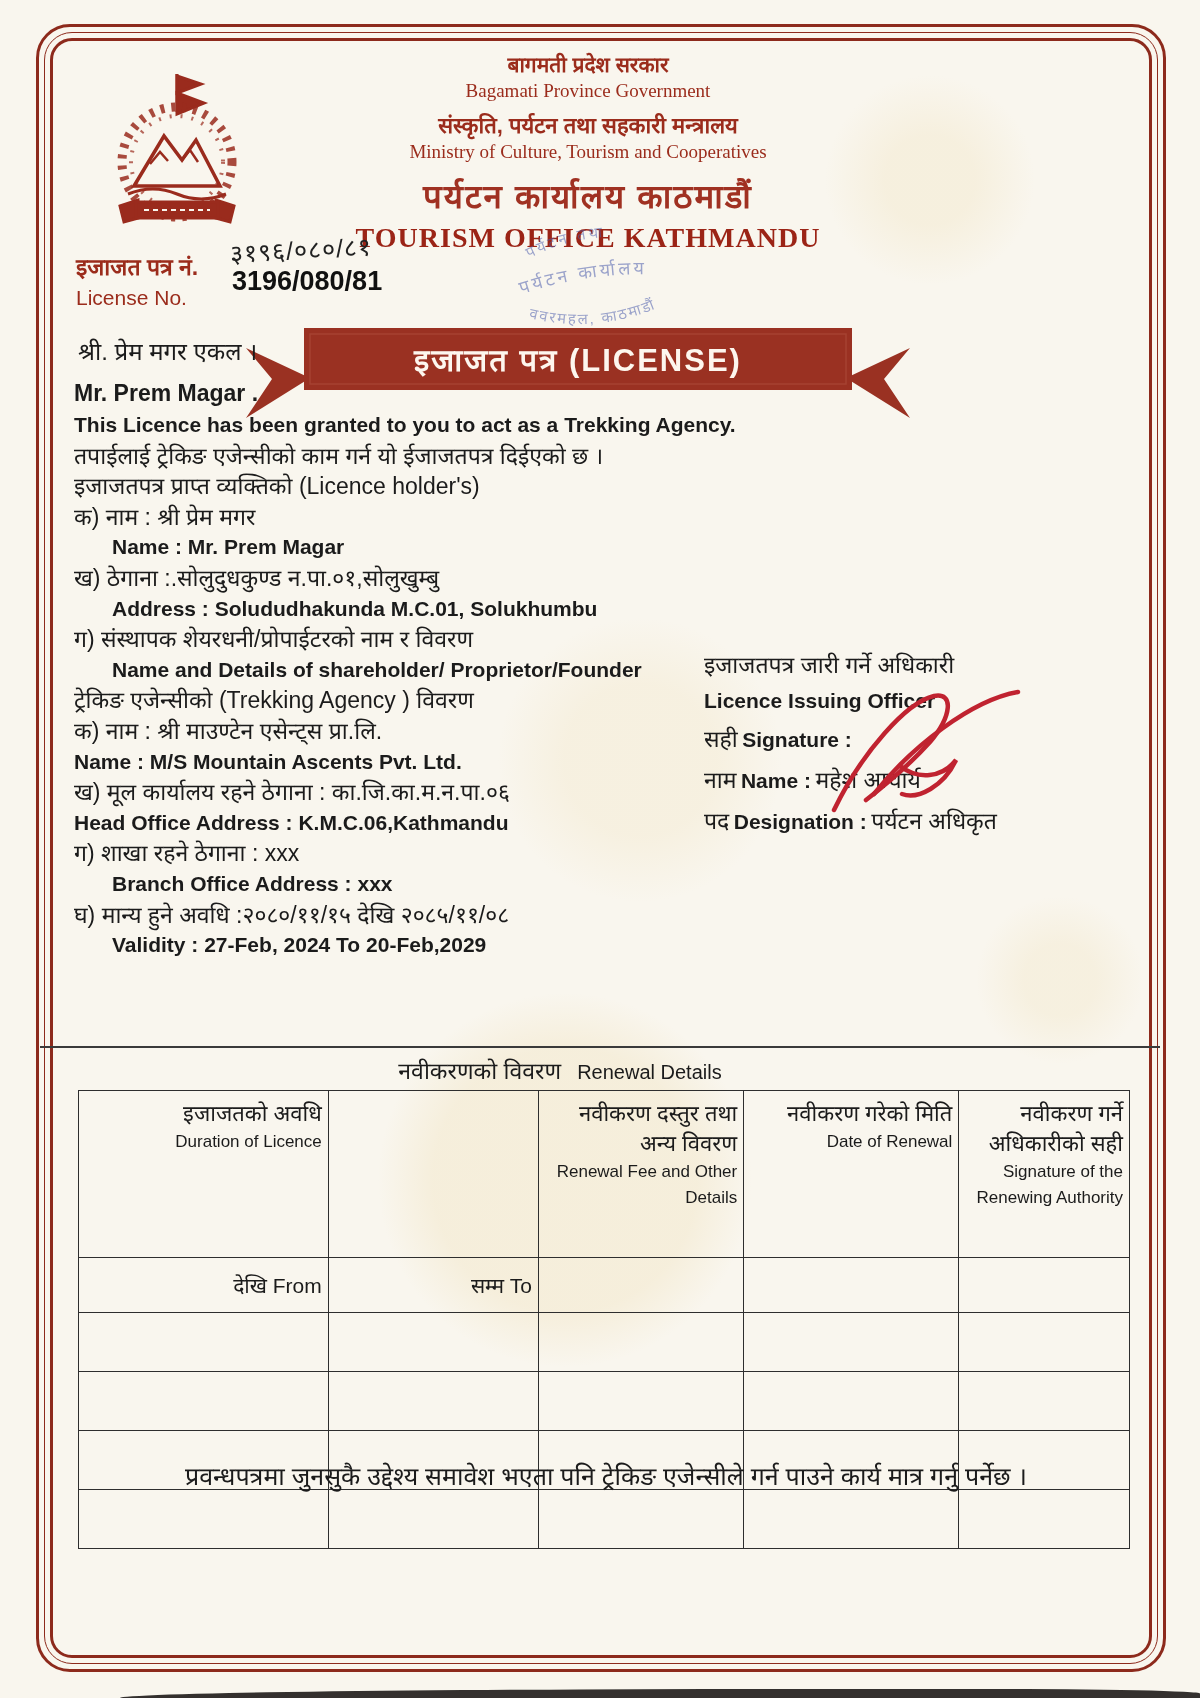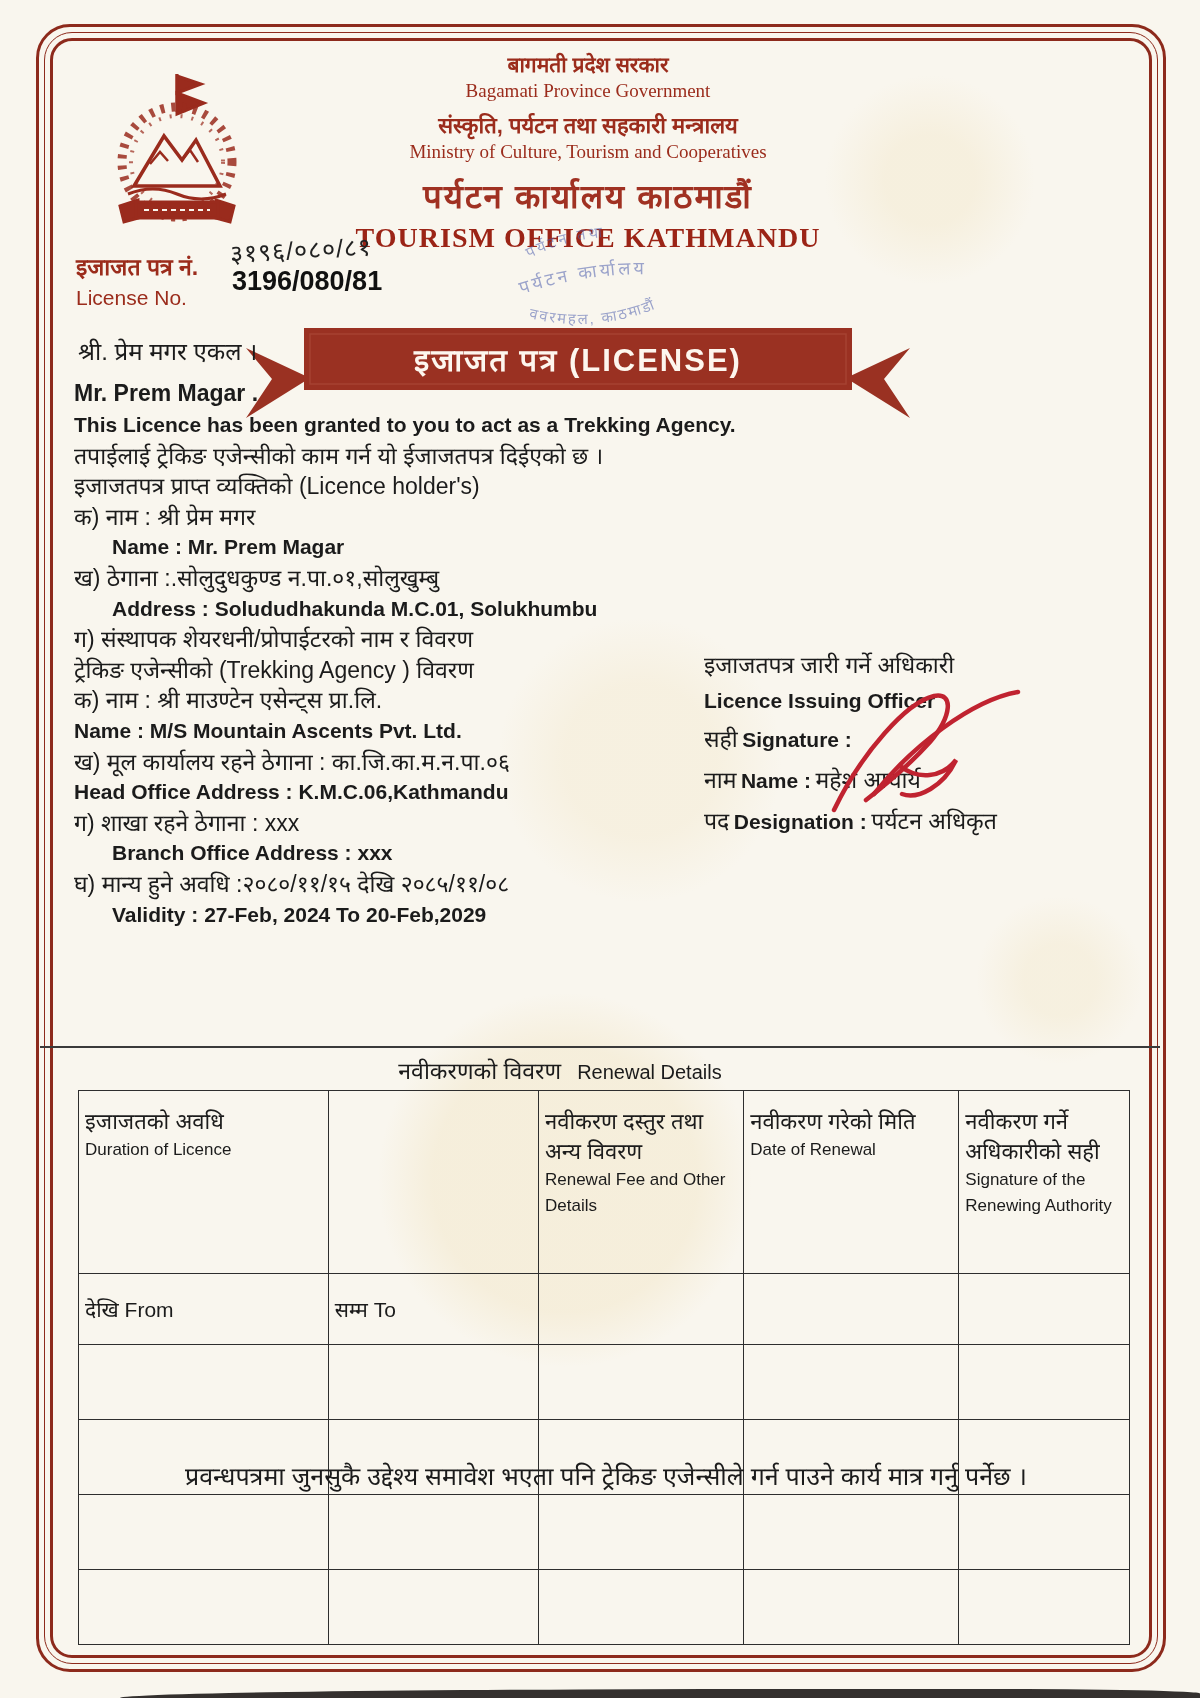--- a/index.html
+++ b/index.html
@@ -58,21 +58,21 @@
   .officer .np{font-size:23px;}
   .officer .enb{font-size:21px;font-weight:700;}
   .signature{position:absolute;left:822px;top:682px;}
 
   
   .divider{position:absolute;left:40px;right:40px;top:1046px;border-top:2px solid #3a3a3a;}
   .tbl-title{position:absolute;left:0;right:0;top:1054px;text-align:center;transform:translateX(-40px);}
   .tbl-title .np{font-size:23px;}
   .tbl-title .en{font-size:20px;margin-left:16px;}
   table.renewal{position:absolute;left:78px;top:1090px;width:1052px;border-collapse:collapse;table-layout:fixed;}
-  table.renewal td{border:1.6px solid #2e2e2e;vertical-align:top;text-align:left;padding:16px 6px;}
+  table.renewal td{border:1.6px solid #2e2e2e;vertical-align:top;text-align:right;padding:8px 6px;}
   td.c1{width:24%;} td.c2{width:20%;} td.c3{width:19.5%;} td.c4{width:20.5%;} td.c5{width:16%;}
   .hd-np{font-size:22px;line-height:30px;}
   .hd-en{font-size:17px;line-height:26px;}
   tr.hdr-row td{height:150px;}
   tr.fromto td{height:38px;font-size:21px;vertical-align:middle;}
   tr.empty td{height:42px;}
 
   .note{position:absolute;left:76px;top:1458px;width:1060px;font-size:25px;text-align:center;}
 </style>
 </head>
@@ -146,20 +146,21 @@
 
   <div class="body-lines">
     <div class="bl en">This Licence has been granted to you to act as a Trekking Agency.</div>
     <div class="bl">तपाईलाई ट्रेकिङ एजेन्सीको काम गर्न यो ईजाजतपत्र दिईएको छ ।</div>
     <div class="bl">इजाजतपत्र प्राप्त व्यक्तिको (Licence holder's)</div>
     <div class="bl">क) नाम : श्री प्रेम मगर</div>
     <div class="bl en ind">Name :  Mr. Prem Magar</div>
     <div class="bl">ख) ठेगाना :.सोलुदुधकुण्ड न.पा.०१,सोलुखुम्बु</div>
     <div class="bl en ind">Address :  Solududhakunda M.C.01, Solukhumbu</div>
     <div class="bl">ग) संस्थापक शेयरधनी/प्रोपाईटरको नाम र विवरण</div>
+    <div class="bl en ind">Name and Details of shareholder/ Proprietor/Founder</div>
     <div class="bl">ट्रेकिङ एजेन्सीको (Trekking Agency ) विवरण</div>
     <div class="bl">क) नाम : श्री माउण्टेन एसेन्ट्स प्रा.लि.</div>
     <div class="bl en">Name :  M/S Mountain Ascents Pvt. Ltd.</div>
     <div class="bl">ख) मूल कार्यालय रहने ठेगाना : का.जि.का.म.न.पा.०६</div>
     <div class="bl en">Head Office Address :  K.M.C.06,Kathmandu</div>
     <div class="bl">ग) शाखा रहने ठेगाना : xxx</div>
     <div class="bl en ind">Branch Office Address :  xxx</div>
     <div class="bl">घ) मान्य हुने अवधि :२०८०/११/१५ देखि २०८५/११/०८</div>
     <div class="bl en ind">Validity : 27-Feb, 2024  To 20-Feb,2029</div>
   </div>

